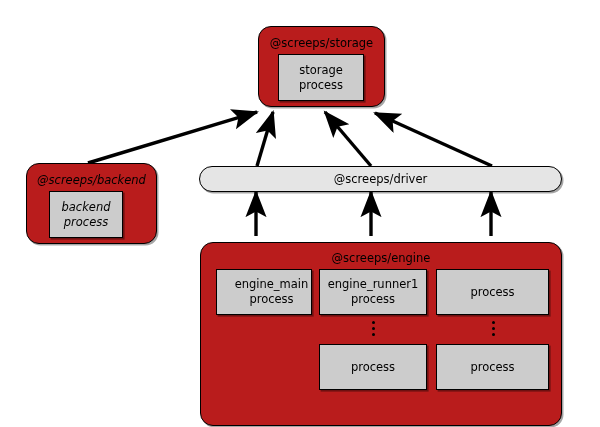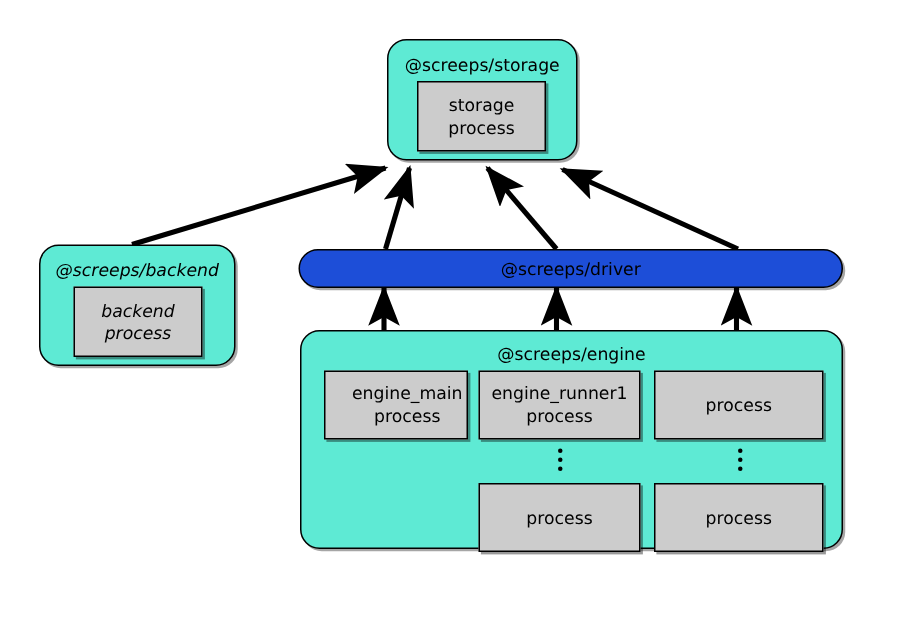--- a/index.html
+++ b/index.html
@@ -26,21 +26,21 @@
     position: absolute;
     left: 0;
     top: 0;
     width: 600px;
     height: 427px;
   }
   
   .pkg {
     position: absolute;
     box-sizing: border-box;
-    background: #5eead4;
+    background: #b91c1c;
     border: 1.6px solid #000000;
     border-radius: 13px;
     box-shadow: 1.5px 1.5px 0 rgba(0,0,0,0.35);
   }
   .pkg-label {
     position: absolute;
     left: 0;
     right: 0;
     text-align: center;
     font-size: 11.5px;
@@ -63,21 +63,21 @@
     line-height: 15px;
     text-align: right;
     color: #000000;
   }
   .proc span { display: block; white-space: nowrap; }
 
   
   .pill {
     position: absolute;
     box-sizing: border-box;
-    background: #1d4ed8;
+    background: #e5e5e5;
     border: 1.6px solid #000000;
     border-radius: 999px;
     box-shadow: 1.5px 1.5px 0 rgba(0,0,0,0.35);
     display: flex;
     align-items: center;
     justify-content: center;
     font-size: 11.5px;
     line-height: 13px;
     color: #000000;
     white-space: nowrap;
@@ -127,31 +127,31 @@
   <div class="pkg" style="left:258px; top:26px; width:127px; height:81px;">
     <div class="pkg-label" style="top:10px;">@screeps/storage</div>
     <div class="proc" style="left:19px; top:27px; width:86px; height:47px;">
       <span>storage</span>
       <span>process</span>
     </div>
   </div>
 
   <div class="pkg" style="left:26px; top:163px; width:131px; height:81px;font-style:italic;">
     <div class="pkg-label" style="top:10px;">@screeps/backend</div>
-    <div class="proc" style="left:22px; top:27px; width:86px; height:47px;">
+    <div class="proc" style="left:22px; top:27px; width:74px; height:47px;">
       <span>backend</span>
       <span>process</span>
     </div>
   </div>
 
   <div class="pill" style="left:199px; top:166px; width:363px; height:26px;">
     <span>@screeps/driver</span>
   </div>
 
-  <div class="pkg" style="left:200px; top:220px; width:362px; height:146px;">
+  <div class="pkg" style="left:200px; top:242px; width:362px; height:184px;">
     <div class="pkg-label" style="top:9px;">@screeps/engine</div>
 
     <div class="proc" style="left:15px; top:26px; width:96px; height:46px;padding-left:15px;">
       <span>engine_main</span>
       <span>process</span>
     </div>
     <div class="proc" style="left:118px; top:26px; width:108px; height:46px;">
       <span>engine_runner1</span>
       <span>process</span>
     </div>

